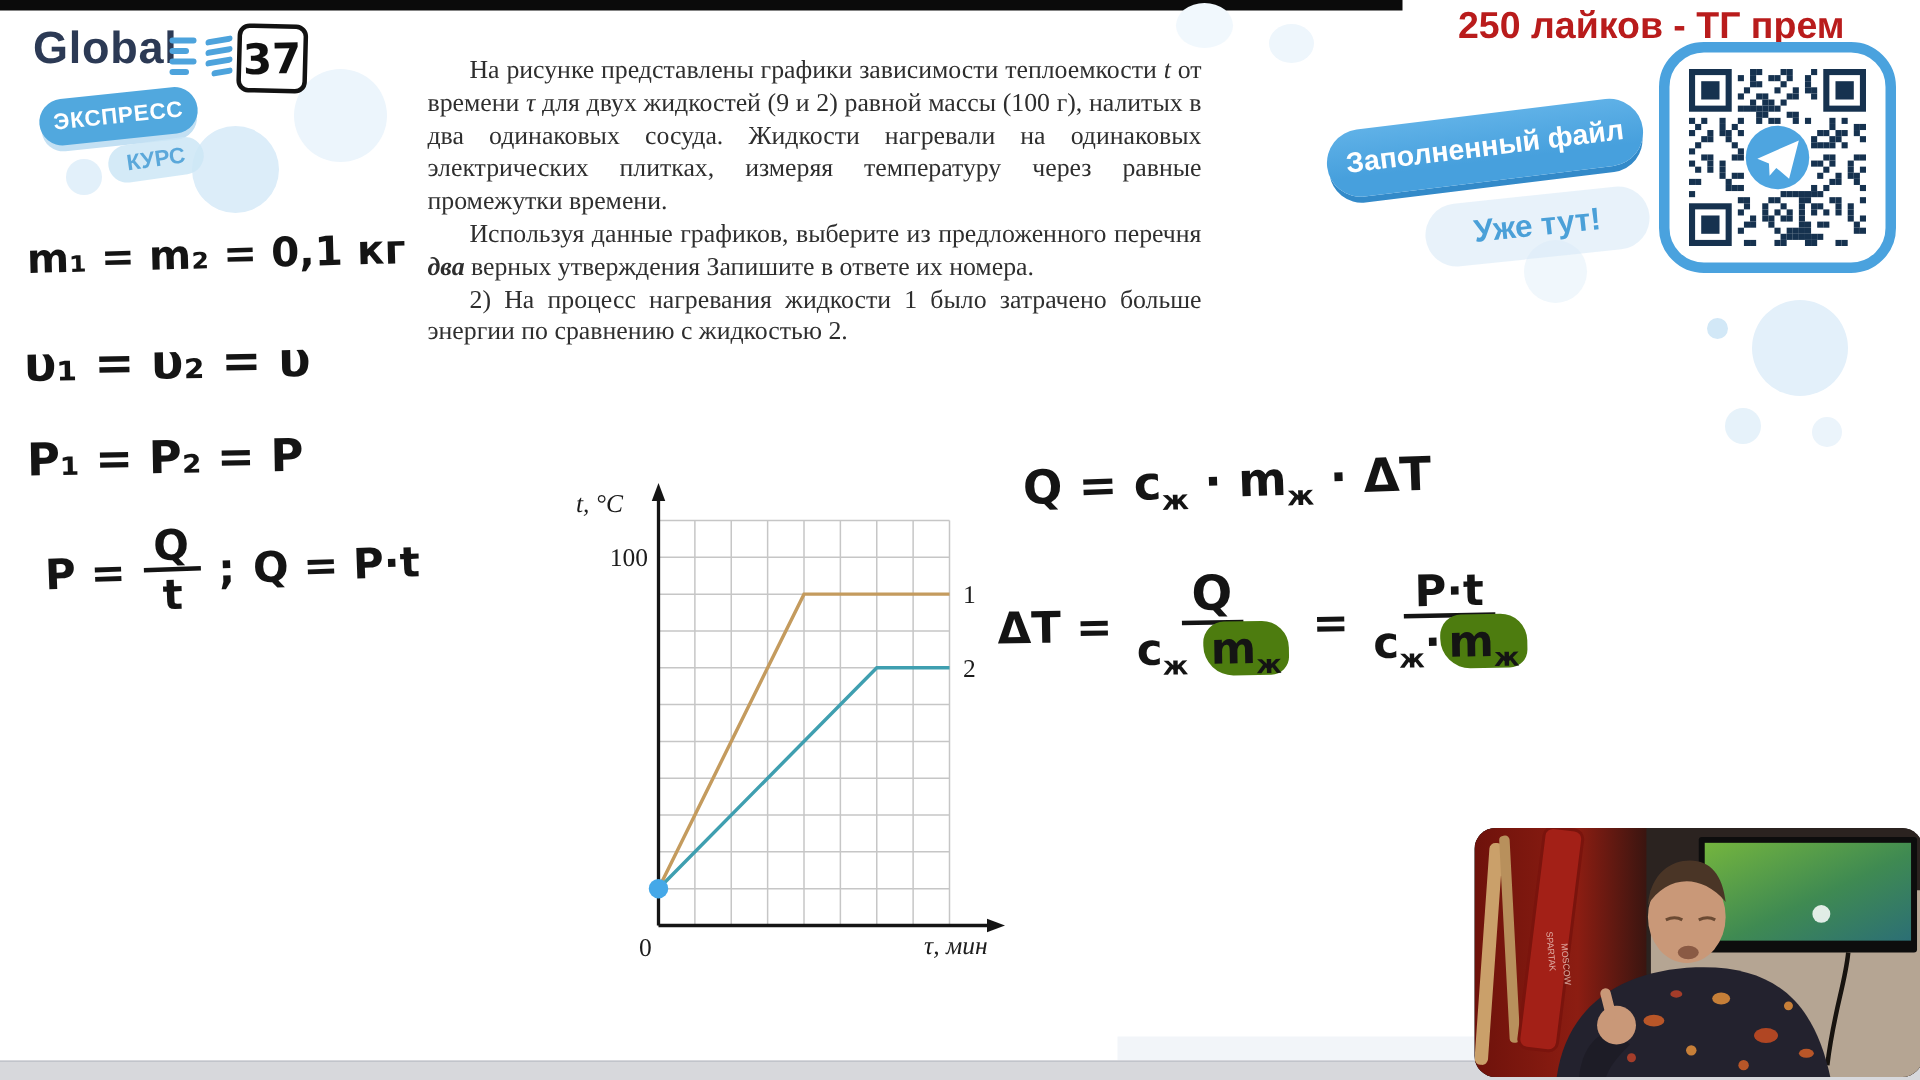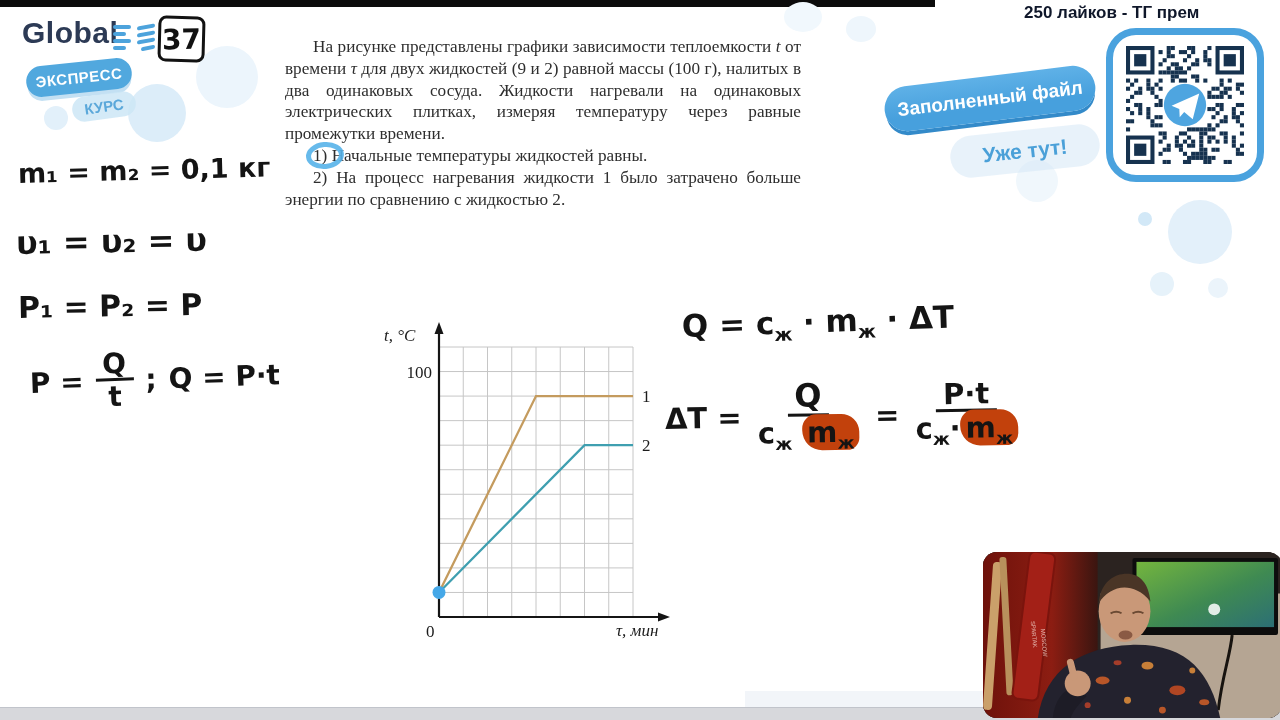--- a/index.html
+++ b/index.html
@@ -18,41 +18,41 @@
   .logo-icon i{position:absolute;height:4px;background:#4da3dc;border-radius:2px}
   .lesson-box{position:absolute;left:158px;top:16px;width:47px;height:46px;border:3.5px solid #121212;border-radius:8px;transform:rotate(1.5deg);
     display:flex;align-items:center;justify-content:center;background:#fff}
   .lesson-box span{font-family:"DejaVu Sans",sans-serif;font-weight:700;font-size:28px;color:#111;transform:rotate(-3deg)}
   .badge-express{position:absolute;left:26px;top:62px;width:106px;height:31px;background:#51a8de;border-radius:16px;transform:rotate(-6deg);
     display:flex;align-items:center;justify-content:center;color:#fff;font-weight:700;font-size:15px;letter-spacing:.5px;box-shadow:0 5px 0 -1px #c3e0f3}
   .badge-course{position:absolute;left:72px;top:94px;width:64px;height:25px;background:rgba(205,230,246,.85);border-radius:13px;transform:rotate(-8deg);
     display:flex;align-items:center;justify-content:center;color:#5ba8da;font-weight:700;font-size:15px}
 
   
-  .likes{position:absolute;left:1024px;top:3px;font-size:17px;font-weight:700;color:#0f172a}
+  .likes{position:absolute;left:972px;top:3px;font-size:25px;font-weight:700;color:#b91c1c}
 
   
   .problem{position:absolute;left:285px;top:36px;width:516px;color:#2e2e2e;font-family:"Liberation Serif",serif;font-size:17.2px;line-height:21.8px;text-align:justify}
   .problem p{text-indent:28px;position:relative}
   .it{font-style:italic}
   .bi{font-style:italic;font-weight:700}
   .ring{position:absolute;left:21px;top:-3px;width:38px;height:27px;border:5px solid rgba(86,179,233,.9);border-radius:50%;transform:rotate(-5deg)}
 
   
   .graph-wrap{position:absolute;left:380px;top:318px;width:300px;height:330px}
   .axis-num{font-family:"Liberation Serif",serif;font-size:17px;fill:#1c1c1c}
   .axis-label{font-family:"Liberation Serif",serif;font-style:italic;font-size:17px;fill:#1c1c1c}
 
   
   .hw{position:absolute;font-family:"DejaVu Sans",sans-serif;font-weight:700;color:#141414;white-space:nowrap;transform-origin:left center}
   .hw-frac{display:inline-flex;flex-direction:column;align-items:center;vertical-align:middle}
   .hw-frac .num{border-bottom:3px solid #141414;padding:0 7px;line-height:1.05}
   .hw-frac .den{padding:1px 4px 0;line-height:1.05}
   .hw-row{display:flex;align-items:center;gap:12px}
-  .hl{background:#c2410c;border-radius:14px 18px 12px 20px;padding:1px 5px}
+  .hl{background:#4d7c0f;border-radius:14px 18px 12px 20px;padding:1px 5px}
 
   
   .badge-file{position:absolute;left:884px;top:76px;width:212px;height:45px;border-radius:23px;transform:rotate(-7deg);
     background:linear-gradient(180deg,#5fb1e7 0%,#47a0dd 70%);box-shadow:0 5px 0 -1px #338ac9;
     display:flex;align-items:center;justify-content:center;color:#fff;font-weight:700;font-size:19px}
   .pill-here{position:absolute;left:950px;top:130px;width:150px;height:42px;border-radius:21px;transform:rotate(-6deg);
     background:rgba(214,232,245,.55);display:flex;align-items:center;justify-content:center;color:#4aa0d8;font-weight:700;font-size:21px}
   .qr-card{position:absolute;left:1106px;top:28px;width:158px;height:154px;background:#fff;border:7px solid #4aa2de;border-radius:30px;
     display:flex;align-items:center;justify-content:center}
   .qr-card svg{width:118px;height:118px}
@@ -93,21 +93,21 @@
 <div class="lesson-box">
   <span>37</span>
 </div>
 <div class="badge-express">ЭКСПРЕСС</div>
 <div class="badge-course">КУРС</div>
 
 <div class="likes">250 лайков - ТГ прем</div>
 
 <div class="problem">
   <p><span>На рисунке представлены графики зависимости теплоемкости </span><span class="it">t</span><span> от времени </span><span class="it">τ</span><span> для двух жидкостей (9 и 2) равной массы (100 г), налитых в два одинаковых сосуда. Жидкости нагревали на одинаковых электрических плитках, измеряя температуру через равные промежутки времени.</span></p>
-  <p><span class="ring"></span><span>1)</span>&nbsp;<span>Начальные температуры жидкостей равны.</span></p>
+  <p><span>Используя данные графиков, выберите из предложенного перечня </span><span class="bi">два</span><span> верных утверждения Запишите в ответе их номера.</span></p>
   <p><span>2)</span>&nbsp;<span>На процесс нагревания жидкости 1 было затрачено больше энергии по сравнению с жидкостью 2.</span></p>
 </div>
 
 <div class="graph-wrap">
   <svg id="graph-svg" viewBox="0 0 300 330" width="300" height="330">
       <line x1="59" y1="29" x2="59" y2="299" stroke="#c6c6c6" stroke-width="1"></line>
       <line x1="83.25" y1="29" x2="83.25" y2="299" stroke="#c6c6c6" stroke-width="1"></line>
       <line x1="107.5" y1="29" x2="107.5" y2="299" stroke="#c6c6c6" stroke-width="1"></line>
       <line x1="131.75" y1="29" x2="131.75" y2="299" stroke="#c6c6c6" stroke-width="1"></line>
       <line x1="156" y1="29" x2="156" y2="299" stroke="#c6c6c6" stroke-width="1"></line>

